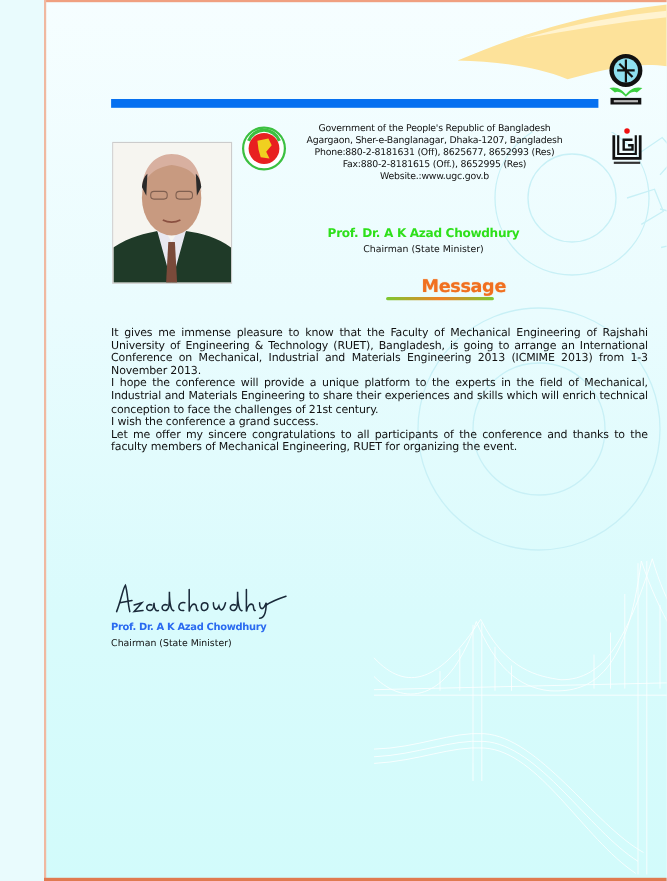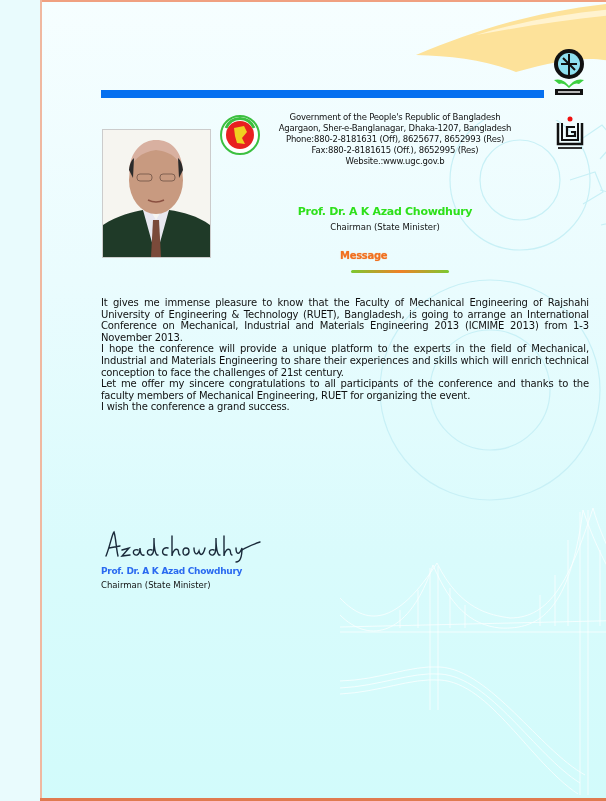--- a/index.html
+++ b/index.html
@@ -37,22 +37,22 @@
   .header-block { position: absolute; left: 220px; top: 112px; width: 270px; text-align: center;
     font-size: 8.5px; line-height: 11px; color: #111; letter-spacing: -0.2px; }
   .header-block .org { font-weight: bold; font-size: 9px; }
   .header-block div { white-space: nowrap; }
 
   .name-top { position: absolute; left: 240px; top: 205px; width: 210px; text-align: center;
     color: #2ee01a; font-weight: bold; font-size: 11px; letter-spacing: -0.3px; }
   .title-top { position: absolute; left: 240px; top: 222px; width: 210px; text-align: center;
     color: #111; font-size: 8.5px; }
 
-  .message-title { position: absolute; left: 300px; top: 250px; width: 120px; text-align: left;
-    color: #f07020; font-weight: bold; font-size: 10px; letter-spacing: -0.3px;
+  .message-title { position: absolute; left: 300px; top: 250px; width: 120px; text-align: right;
+    color: #f07020; font-weight: bold; font-size: 16px; letter-spacing: -0.3px;
     text-shadow: 0 0 1px #f8a060; }
   .message-underline { position: absolute; left: 311px; top: 270px; width: 98px; height: 3px;
     background: linear-gradient(90deg, #7cc830 0%, #f08028 50%, #7cc830 100%); border-radius: 2px; }
 
   .body-text { position: absolute; left: 61px; top: 297px; width: 488px;
     font-size: 10px; line-height: 11.6px; color: #111; letter-spacing: -0.15px; }
   .body-text p { margin: 0; text-align: justify; text-align-last: left; }
 
   .signature { position: absolute; left: 62px; top: 528px; width: 160px; height: 36px; }
   .sig-name { position: absolute; left: 61px; top: 566px; color: #2a6af0; font-weight: bold;
@@ -166,22 +166,22 @@
 
   <div class="name-top">Prof. Dr. A K Azad Chowdhury</div>
   <div class="title-top">Chairman (State Minister)</div>
 
   <div class="message-title">Message</div>
   <div class="message-underline"></div>
 
   <div class="body-text">
     <p>It gives me immense pleasure to know that the Faculty of Mechanical Engineering of Rajshahi University of Engineering &amp; Technology (RUET), Bangladesh, is going to arrange an International Conference on Mechanical, Industrial and Materials Engineering 2013 (ICMIME 2013) from 1-3 November 2013.</p>
     <p>I hope the conference will provide a unique platform to the experts in the field of Mechanical, Industrial and Materials Engineering to share their experiences and skills which will enrich technical conception to face the challenges of 21st century.</p>
+    <p>I wish the conference a grand success.</p>
     <p>Let me offer my sincere congratulations to all participants of the conference and thanks to the faculty members of Mechanical Engineering, RUET for organizing the event.</p>
-    <p>I wish the conference a grand success.</p>
   </div>
 
   <svg class="signature" viewBox="0 0 160 36">
     <g fill="none" stroke="#1a2a3a" stroke-width="1.4" stroke-linecap="round">
       <path d="M4 28 C8 18 10 6 12 4 C14 10 14 20 16 28 M7 20 L18 18"></path>
       <path d="M20 22 L27 20 L20 28 L28 27"></path>
       <path d="M36 22 C30 20 30 28 35 27 C38 26 38 22 38 20 C38 26 40 28 42 27"></path>
       <path d="M50 22 C44 20 44 28 49 27 C52 26 52 22 52 10 C52 22 54 28 56 27"></path>
       <path d="M66 20 C60 18 58 28 65 27"></path>
       <path d="M70 8 C70 16 70 24 70 28 C71 22 74 20 76 22 C77 24 76 27 78 27"></path>

